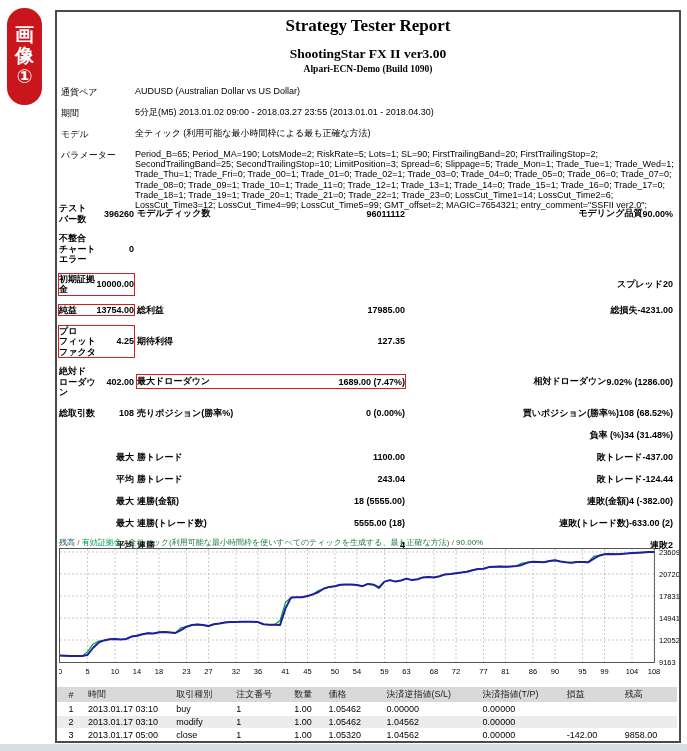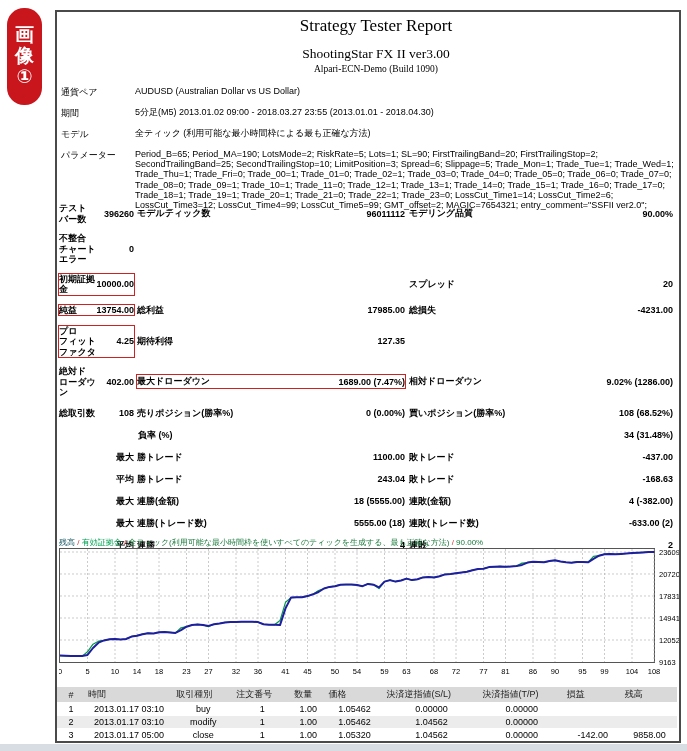--- a/index.html
+++ b/index.html
@@ -3,46 +3,46 @@
 <meta charset="utf-8">
 <style>
   html,body{margin:0;padding:0;background:#ffffff;}
   .page{position:relative;width:687px;height:751px;background:#fff;overflow:hidden;
         font-family:"Liberation Sans","DejaVu Sans",sans-serif;font-size:9px;color:#000;}
   .badge{position:absolute;left:7px;top:8px;width:35px;height:97px;background:#c9151c;
          border-radius:17px;display:flex;flex-direction:column;align-items:center;
          justify-content:center;color:#fff;font-weight:bold;font-size:19px;line-height:1.1;}
   .report{position:absolute;left:55px;top:10px;width:626px;height:733px;border:2px solid #4a4a4a;
           background:#fff;box-sizing:border-box;overflow:hidden;}
-  .hdr{position:absolute;top:4px;left:8px;width:100%;text-align:center;
-       font-family:"Liberation Serif","DejaVu Serif",serif;font-weight:normal;}
+  .hdr{position:absolute;top:4px;left:0;width:100%;text-align:center;
+       font-family:"Liberation Serif","DejaVu Serif",serif;font-weight:bold;}
   .h1{font-size:17px;}
   .h2{font-size:13.5px;margin-top:10px;}
   .h3{font-size:9.5px;margin-top:2px;}
   .info{position:absolute;top:74px;left:4px;width:614px;}
   .inforow{display:flex;margin-bottom:8px;}
   .ilabel{width:74px;flex:none;}
   .ivalue{flex:1;line-height:10.2px;}
   .stats{position:absolute;top:191px;left:2px;width:614px;}
   .srow{display:flex;align-items:center;margin-bottom:9px;font-weight:bold;}
   .g1{width:75px;display:flex;align-items:center;flex:none;}
   .sl{width:42px;white-space:pre-line;line-height:10.5px;}
   .sv{flex:1;text-align:right;}
   .g2{width:268px;display:flex;justify-content:space-between;align-items:center;margin-left:3px;flex:none;}
-  .g3{flex:1;display:flex;justify-content:space-between;align-items:center;margin-left:4px;gap:8px;}
+  .g3{flex:1;display:flex;justify-content:flex-end;align-items:center;margin-left:4px;}
   .gv{text-align:right;}
   .boxed{outline:1px solid #cc2222;}
   .chart{position:absolute;top:526px;left:2px;width:548px;}
   .ctitle{font-size:8px;height:10px;line-height:10px;white-space:nowrap;overflow:hidden;}
   .chart svg{display:block;}
   .trades{position:absolute;top:674px;left:0;width:620px;}
   .trades table{border-collapse:separate;border-spacing:0 1px;width:620px;font-size:9px;table-layout:fixed;}
   .trades th{background:#d9d9d9;font-weight:normal;text-align:left;padding:1px 3px;color:#222;
              overflow:hidden;white-space:nowrap;}
-  .trades td{padding:1px 3px;text-align:center;overflow:hidden;white-space:nowrap;}
+  .trades td{padding:1px 3px;text-align:left;overflow:hidden;white-space:nowrap;}
   .trades tr.alt td{background:#ececec;}
   .trades th:first-child,.trades td:first-child{text-align:center;}
   .bottombar{position:absolute;left:0;top:744px;width:687px;height:7px;background:#d8dde3;}
 </style>
 </head>
 <body>
 
 <div class="page">
   <div class="badge" style="background: rgb(201, 21, 28);">
       <span>画</span>
@@ -196,21 +196,21 @@
           <div class="g1">
             <span class="sl"></span>
             <span class="sv">平均</span>
           </div>
           <div class="g2">
             <span class="gl">勝トレード</span>
             <span class="gv">243.04</span>
           </div>
           <div class="g3">
             <span class="gl">敗トレード</span>
-            <span class="gv">-168.63</span>
+            <span class="gv">-124.44</span>
           </div>
         </div>
         <div class="srow">
           <div class="g1">
             <span class="sl"></span>
             <span class="sv">最大</span>
           </div>
           <div class="g2">
             <span class="gl">連勝(金額)</span>
             <span class="gv">18 (5555.00)</span>

